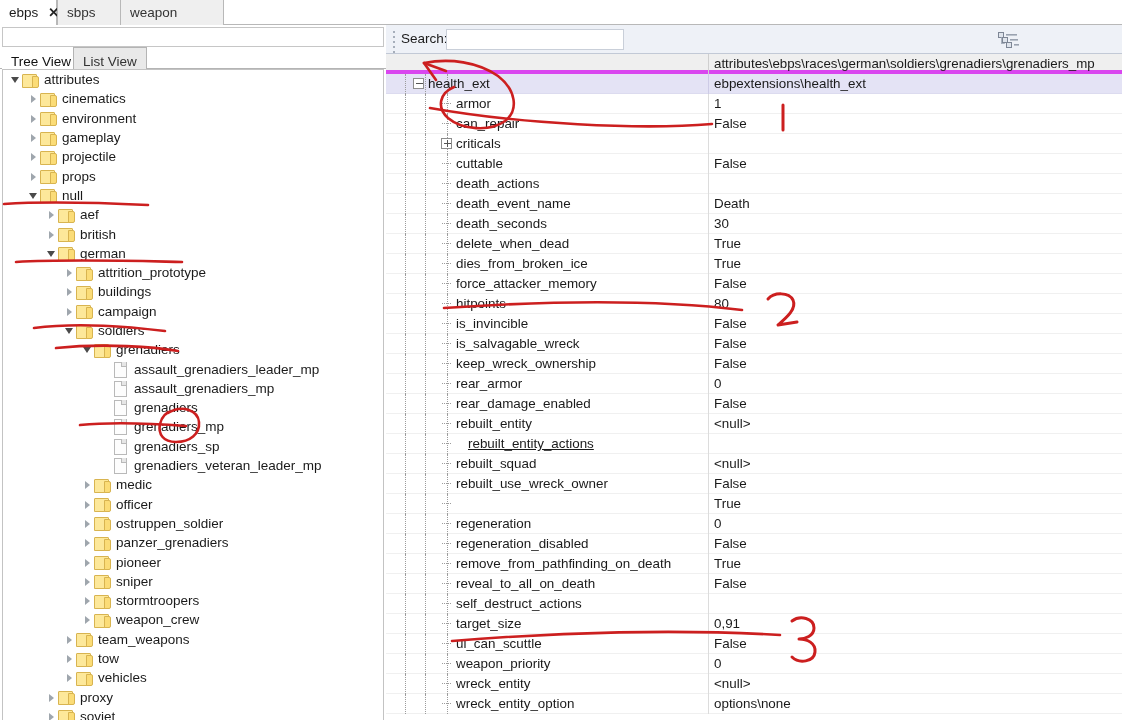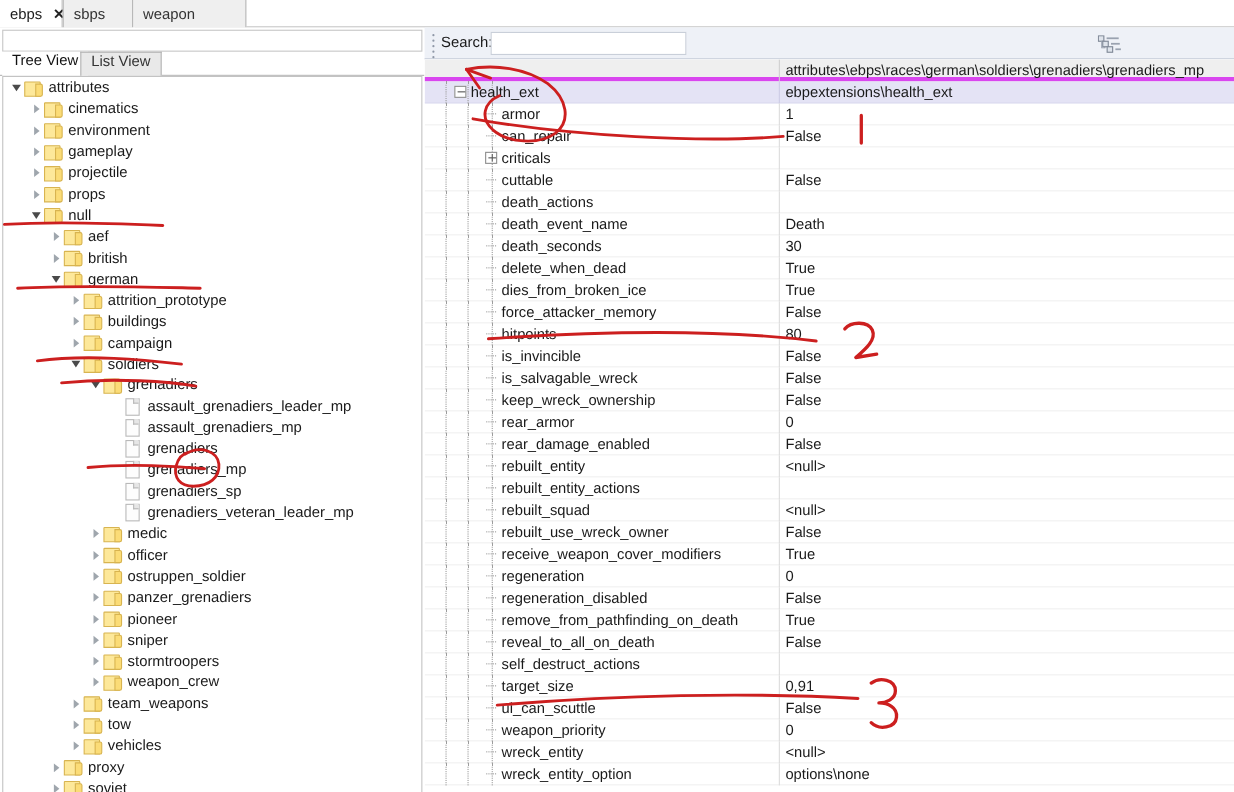--- a/index.html
+++ b/index.html
@@ -60,21 +60,21 @@
     background: #9aa3b0; border-radius: 50%;
   }
 
   .viewtabs {
     position: absolute; left: 0; top: 22px;
     width: 386px; height: 22px;
     border-bottom: 1px solid #b4b4b4;
   }
   .viewtab {
     position: absolute; top: 0; height: 22px;
-    display: flex; align-items: flex-start;
+    display: flex; align-items: flex-end;
     padding: 0 9px;
     font-size: 13.5px;
     white-space: nowrap;
   }
   .viewtab.active { background: #ffffff; color: #111; left: 2px; }
   .viewtab.inactive {
     background: #e9e9e9; color: #333;
     border: 1px solid #b4b4b4; border-bottom: none;
     left: 73px;
   }
@@ -645,21 +645,21 @@
             <span class="guide" style="left: 61px;"></span>
             <span class="leafdash" style="left: 56px;"></span>
             <span class="pname" style="left: 70px;">rebuilt_entity</span>
             <span class="pval">&lt;null&gt;</span>
           </div>
           <div class="prow">
             <span class="guide" style="left: 19px;"></span>
             <span class="guide" style="left: 39px;"></span>
             <span class="guide" style="left: 61px;"></span>
             <span class="leafdash" style="left: 56px;"></span>
-            <span class="pname" style="left: 70px;">rebuilt_entity_actions</span>
+            <span class="pname" style="left: 82px; text-decoration: underline;">rebuilt_entity_actions</span>
             <span class="pval"></span>
           </div>
           <div class="prow">
             <span class="guide" style="left: 19px;"></span>
             <span class="guide" style="left: 39px;"></span>
             <span class="guide" style="left: 61px;"></span>
             <span class="leafdash" style="left: 56px;"></span>
             <span class="pname" style="left: 70px;">rebuilt_squad</span>
             <span class="pval">&lt;null&gt;</span>
           </div>
@@ -669,21 +669,20 @@
             <span class="guide" style="left: 61px;"></span>
             <span class="leafdash" style="left: 56px;"></span>
             <span class="pname" style="left: 70px;">rebuilt_use_wreck_owner</span>
             <span class="pval">False</span>
           </div>
           <div class="prow">
             <span class="guide" style="left: 19px;"></span>
             <span class="guide" style="left: 39px;"></span>
             <span class="guide" style="left: 61px;"></span>
             <span class="leafdash" style="left: 56px;"></span>
-            <span class="pname" style="left: 70px;">receive_weapon_cover_modifiers</span>
             <span class="pval">True</span>
           </div>
           <div class="prow">
             <span class="guide" style="left: 19px;"></span>
             <span class="guide" style="left: 39px;"></span>
             <span class="guide" style="left: 61px;"></span>
             <span class="leafdash" style="left: 56px;"></span>
             <span class="pname" style="left: 70px;">regeneration</span>
             <span class="pval">0</span>
           </div>

